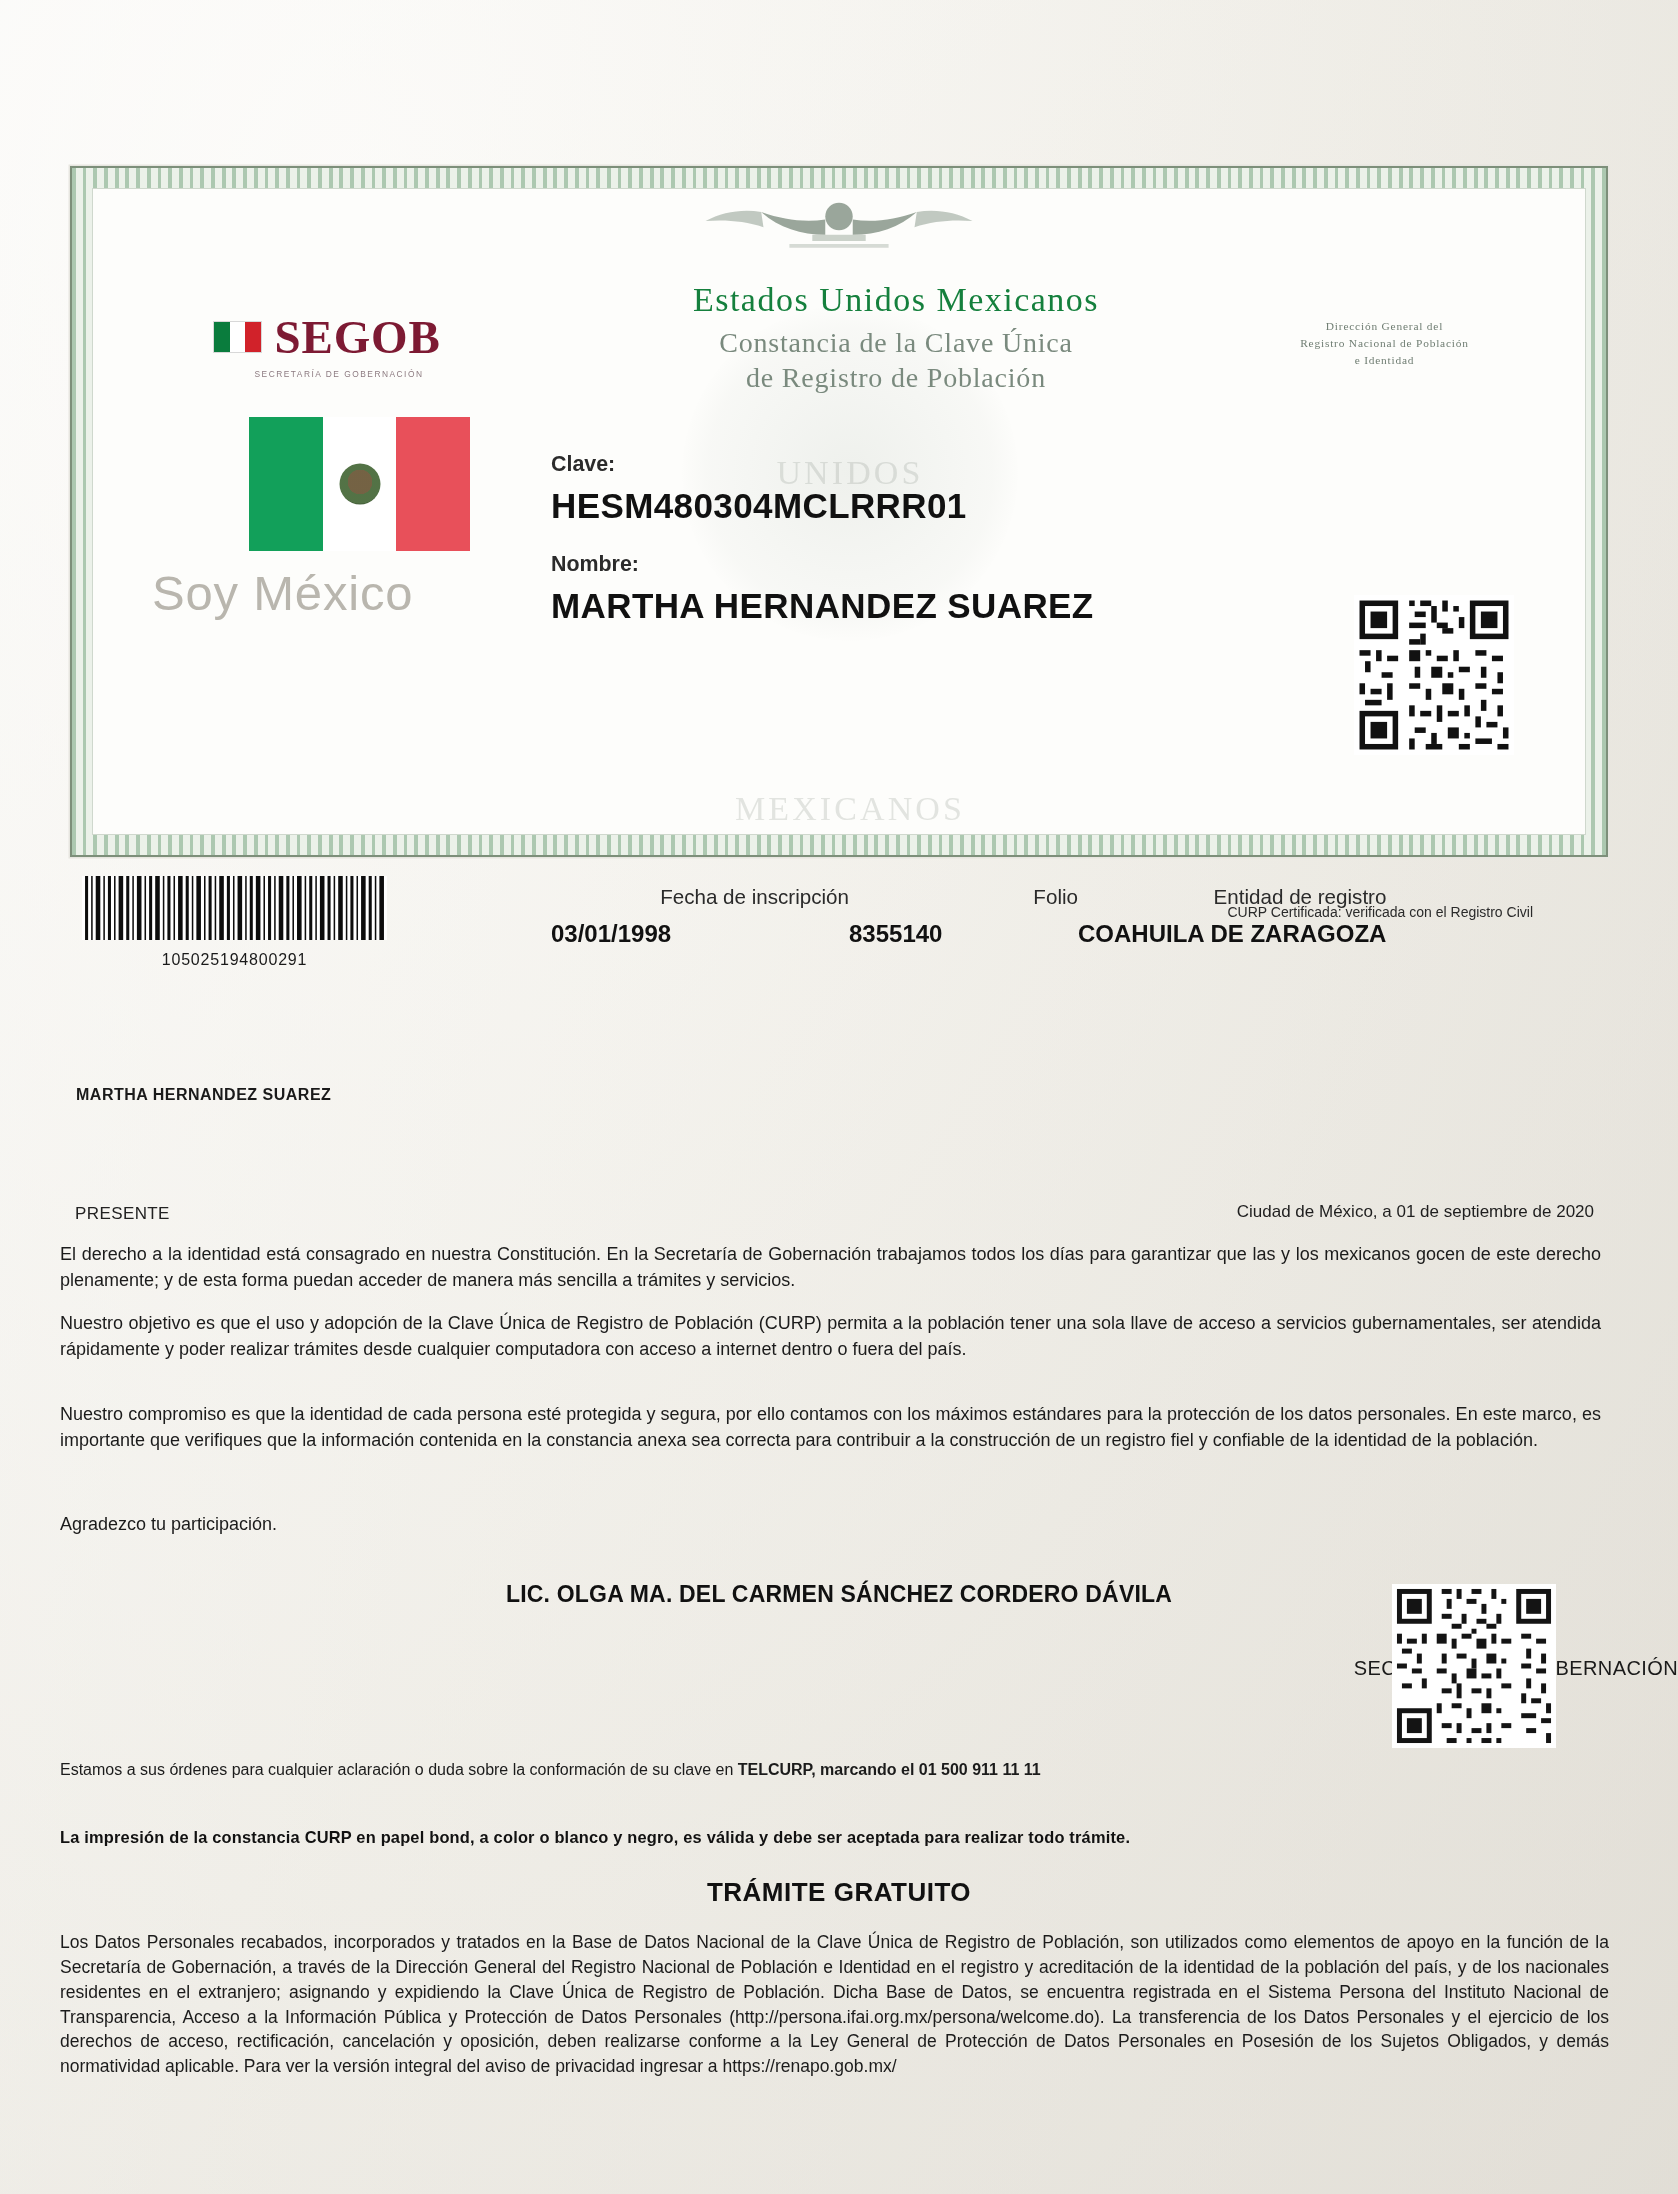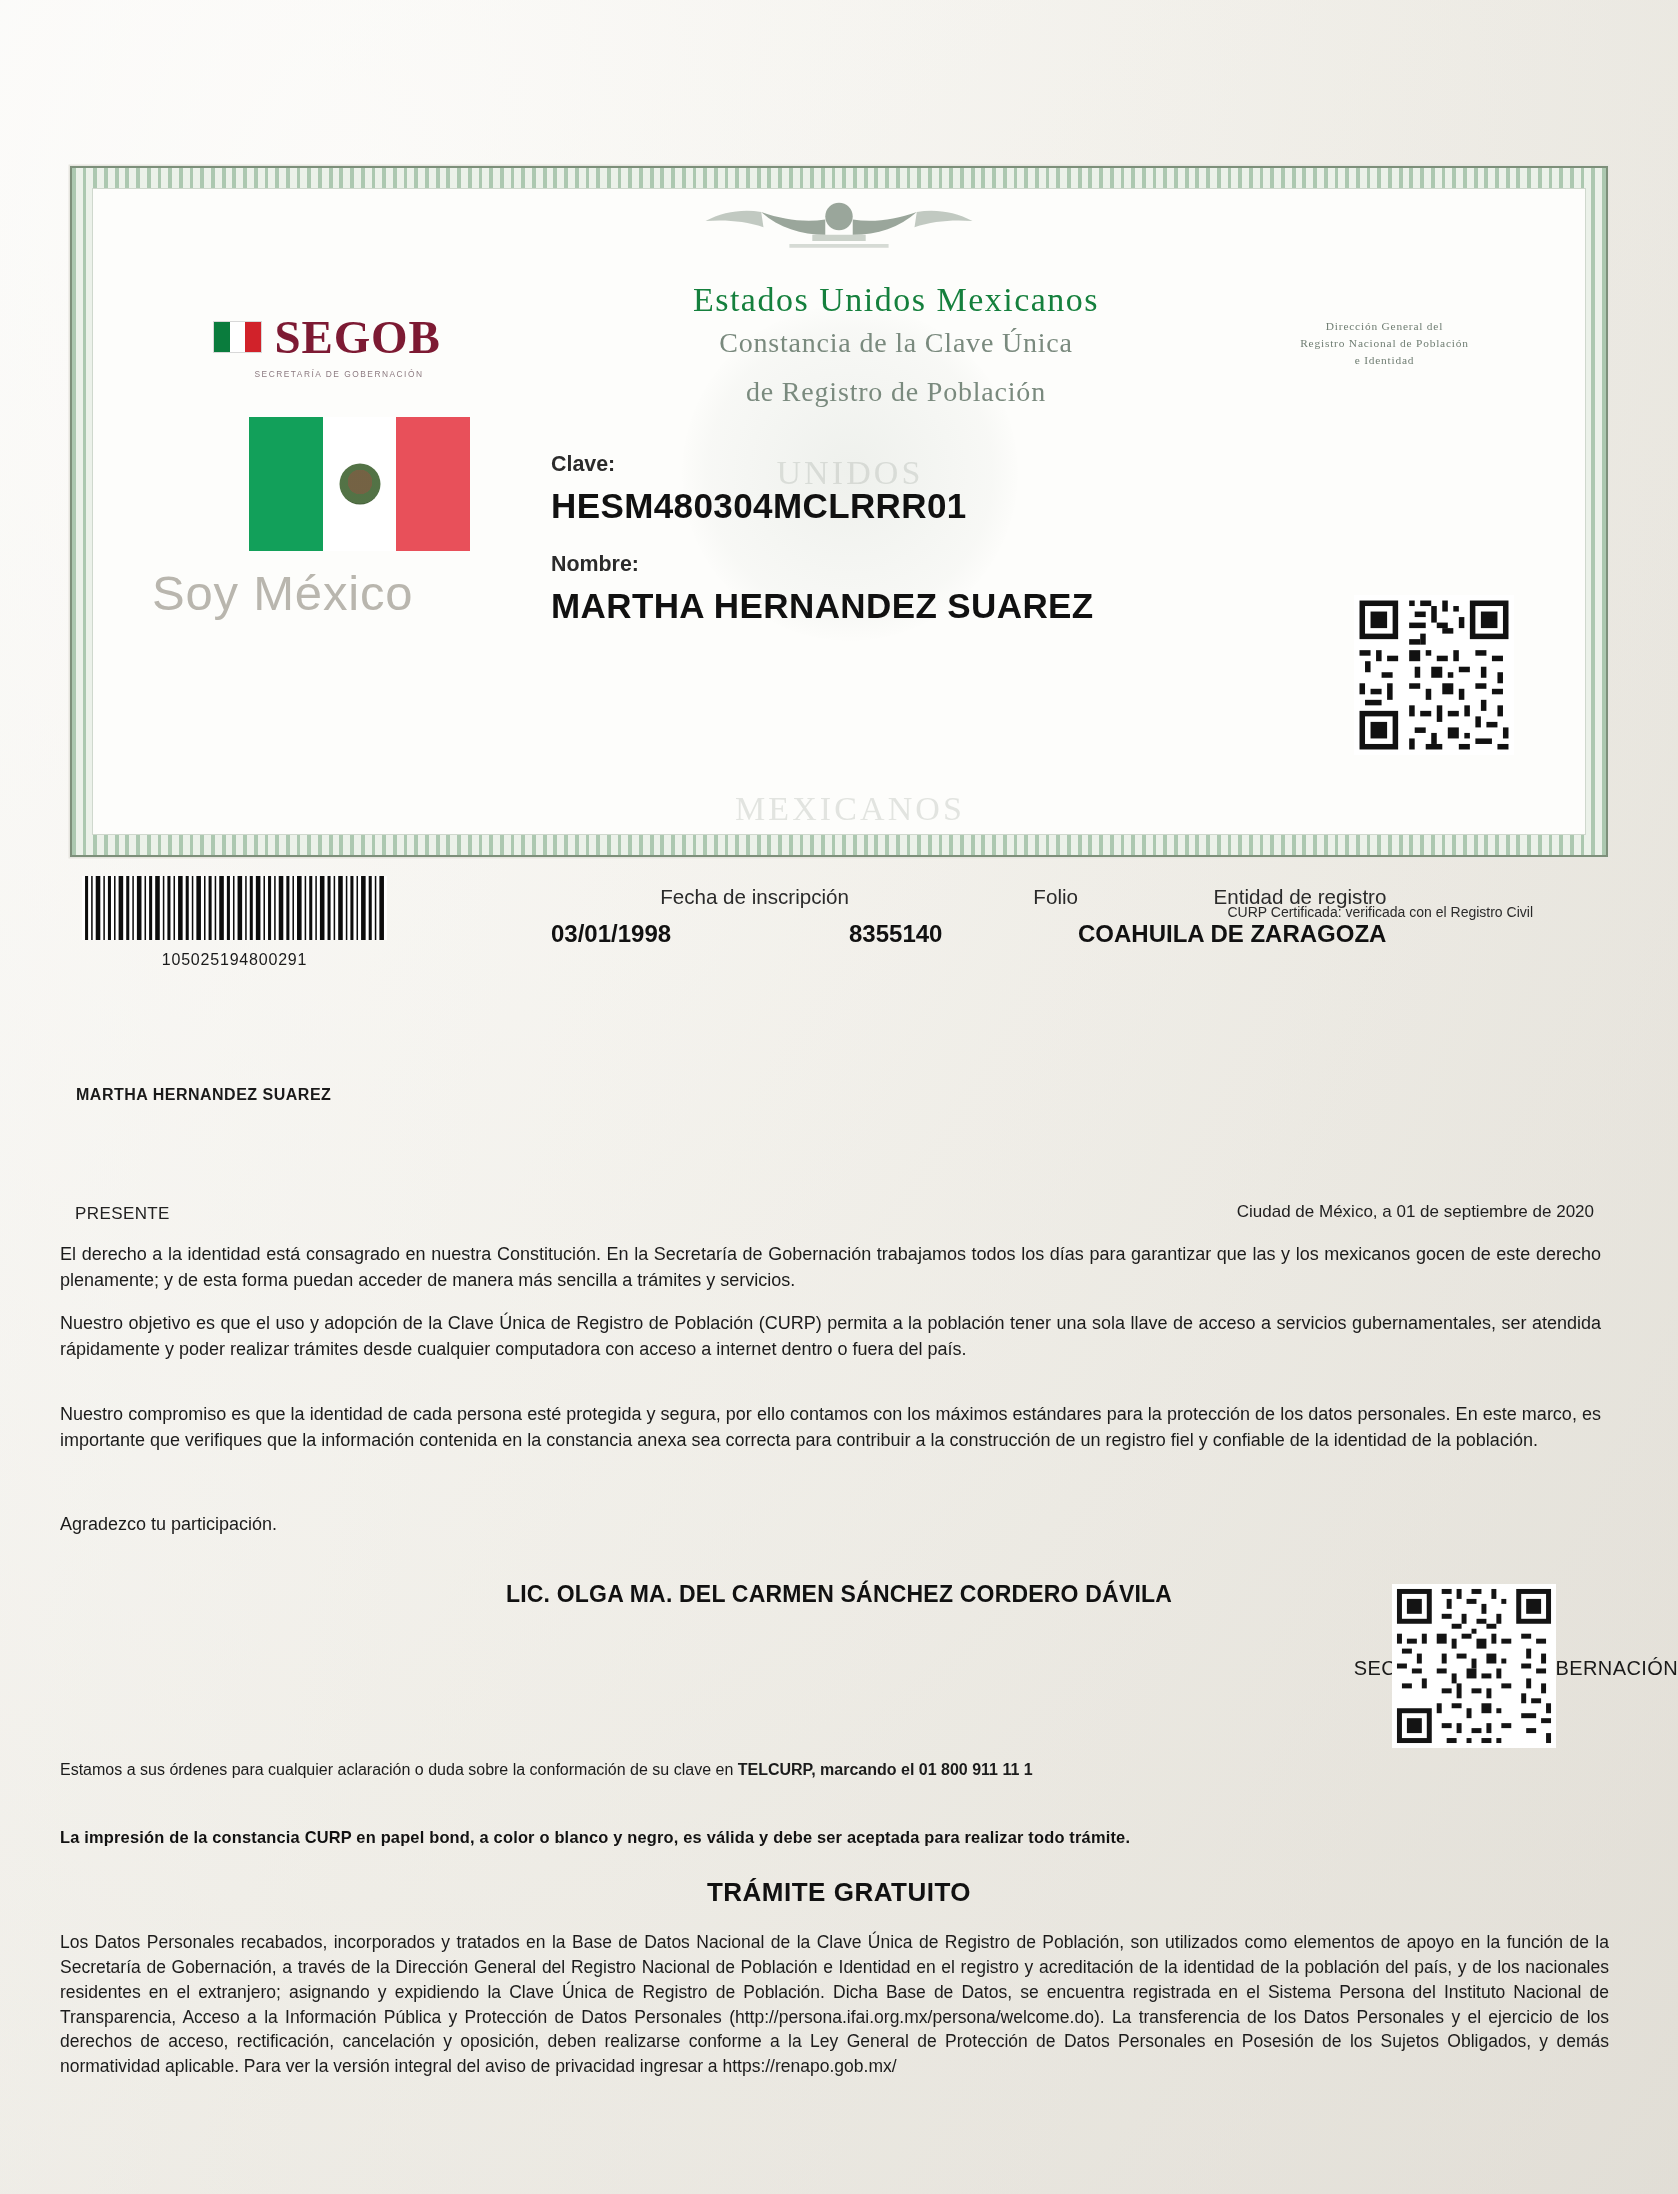--- a/index.html
+++ b/index.html
@@ -157,21 +157,21 @@
   }
   .title-2 {
     font-size: 28px;
     letter-spacing: 0.8px;
     margin-top: 7.6px;
     color: #7a8a7e;
   }
   .title-3 {
     font-size: 28px;
     letter-spacing: 0.8px;
-    margin-top: 17px;
+    margin-top: 3px;
     color: #7a8a7e;
   }
   .renapo {
     position: absolute;
     right: 84px;
     top: 150px;
     width: 275px;
     text-align: center;
     font-family: "Liberation Serif", serif;
     font-size: 11.4px;
@@ -661,20 +661,20 @@
       <rect x="28" y="23" width="2" height="1"></rect>
         <rect x="31" y="24" width="1" height="2"></rect>
         <rect x="26" y="26" width="3" height="1"></rect>
       <rect x="30" y="27" width="2" height="1"></rect>
         <rect x="27" y="29" width="2" height="1"></rect>
         <rect x="31" y="30" width="1" height="2"></rect>
     </g>
   </svg>
 
   <div class="telcurp">
-    <span>Estamos a sus órdenes para cualquier aclaración o duda sobre la conformación de su clave en </span><b>TELCURP, marcando el 01 800 911 11 1</b>
+    <span>Estamos a sus órdenes para cualquier aclaración o duda sobre la conformación de su clave en </span><b>TELCURP, marcando el 01 500 911 11 11</b>
   </div>
 
   <div class="impresion">La impresión de la constancia CURP en papel bond, a color o blanco y negro, es válida y debe ser aceptada para realizar todo trámite.</div>
   <div class="gratuito">TRÁMITE GRATUITO</div>
   <div class="privacy">Los Datos Personales recabados, incorporados y tratados en la Base de Datos Nacional de la Clave Única de Registro de Población, son utilizados como elementos de apoyo en la función de la Secretaría de Gobernación, a través de la Dirección General del Registro Nacional de Población e Identidad en el registro y acreditación de la identidad de la población del país, y de los nacionales residentes en el extranjero; asignando y expidiendo la Clave Única de Registro de Población. Dicha Base de Datos, se encuentra registrada en el Sistema Persona del Instituto Nacional de Transparencia, Acceso a la Información Pública y Protección de Datos Personales (http://persona.ifai.org.mx/persona/welcome.do). La transferencia de los Datos Personales y el ejercicio de los derechos de acceso, rectificación, cancelación y oposición, deben realizarse conforme a la Ley General de Protección de Datos Personales en Posesión de los Sujetos Obligados, y demás normatividad aplicable. Para ver la versión integral del aviso de privacidad ingresar a https://renapo.gob.mx/</div>
 </div>
 
 
 </body></html>

